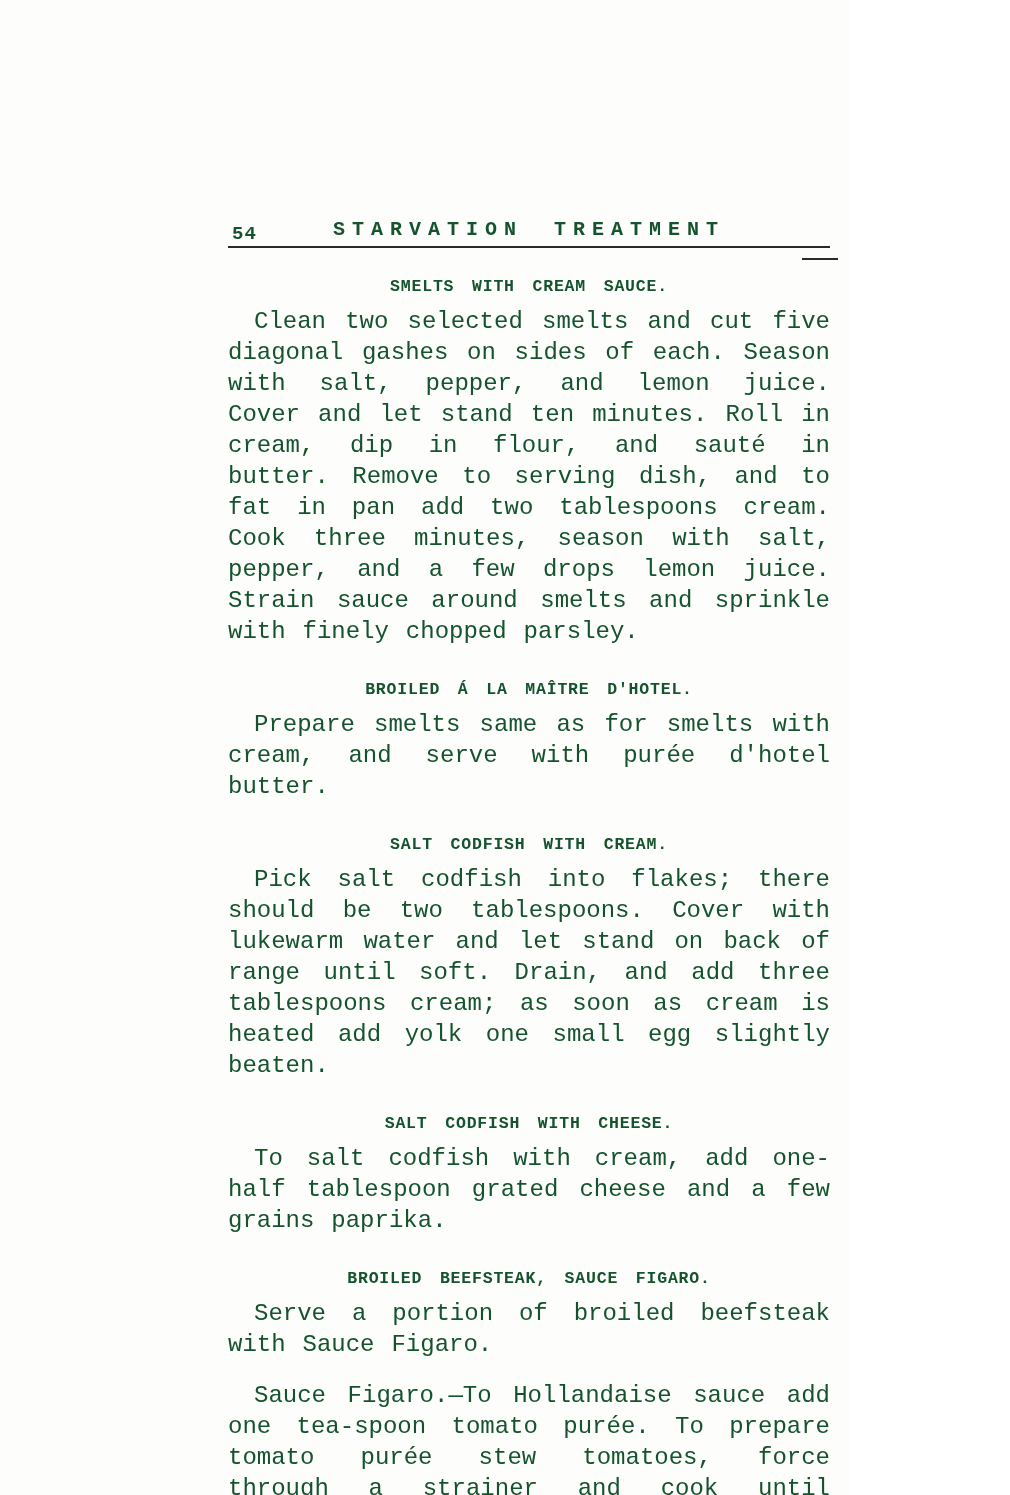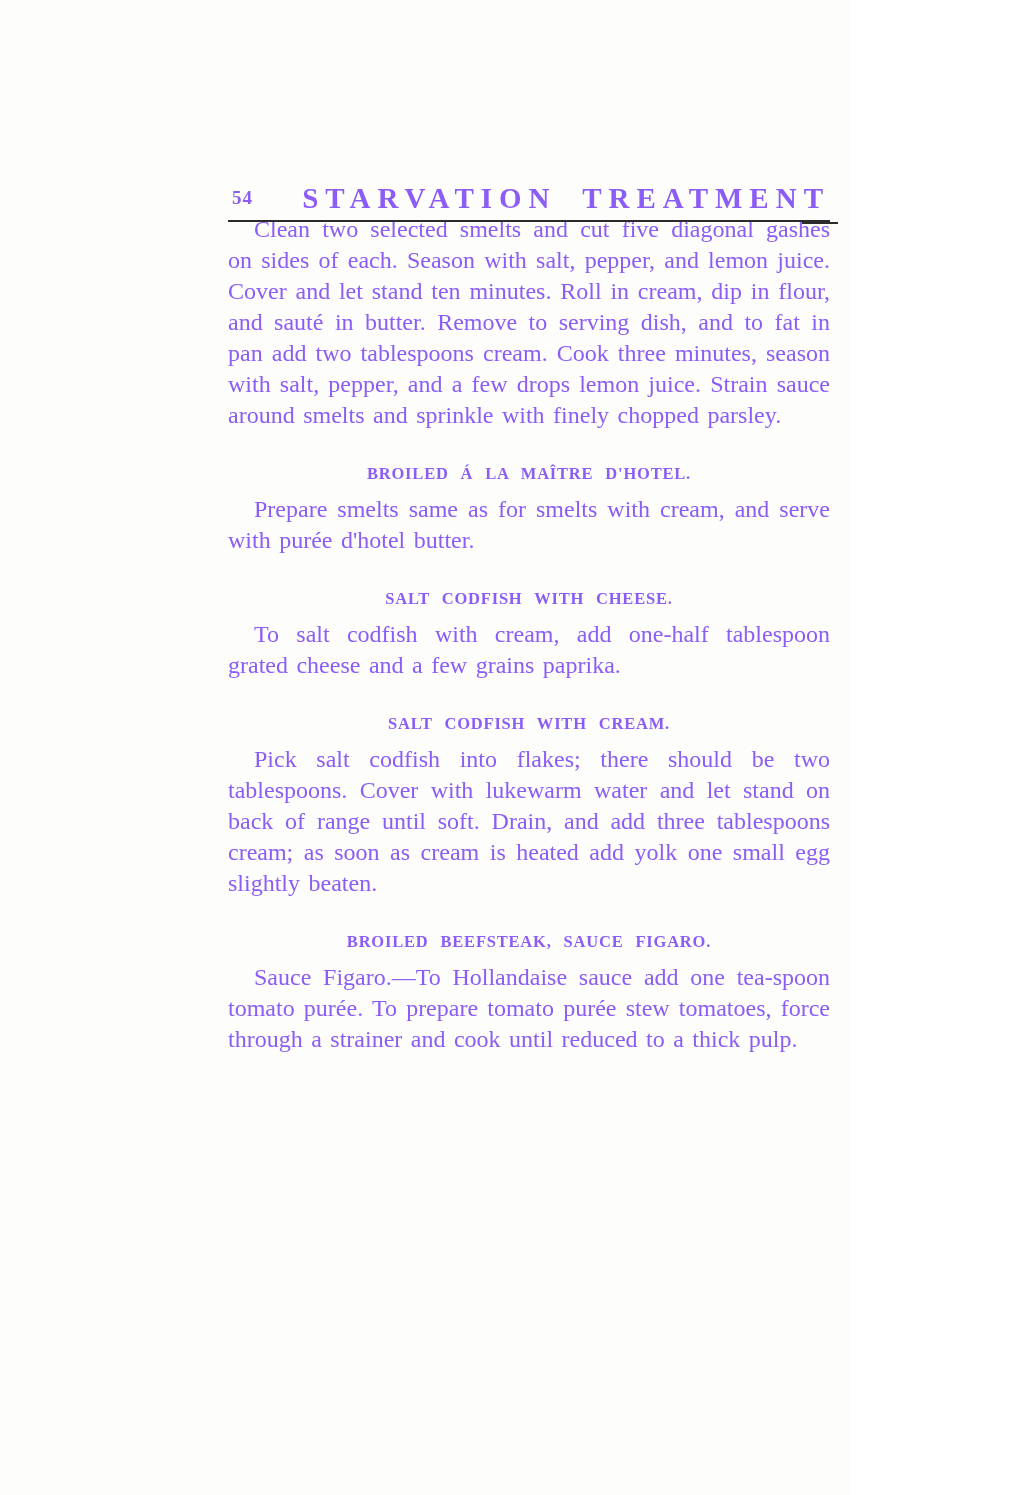--- a/index.html
+++ b/index.html
@@ -2,22 +2,22 @@
 <html><head>
 <meta charset="utf-8">
 <style>
   * { margin: 0; padding: 0; box-sizing: border-box; }
   html, body { background: #ffffff; }
   .page {
     position: relative;
     width: 850px;
     height: 1495px;
     background: #fdfdfb;
-    font-family: Liberation Serif, serif;
-    color: #8b5cf6;
+    font-family: Liberation Mono, monospace;
+    color: #14532d;
     overflow: hidden;
   }
   .content {
     position: absolute;
     left: 228px;
     top: 182px;
     width: 602px;
   }
   .page-header {
     position: relative;
@@ -25,26 +25,27 @@
   }
   .page-number {
     position: absolute;
     left: 4px;
     top: 5px;
     font-size: 19px;
     font-weight: bold;
     letter-spacing: 1px;
   }
   .page-title {
-    text-align: right;
-    font-size: 29px;
+    text-align: center;
+    font-size: 20px;
     font-weight: bold;
     letter-spacing: 7px;
     word-spacing: 12px;
     white-space: nowrap;
+    margin-top: 36px;
   }
   .header-rule {
     border: none;
     border-top: 2.5px solid #2b2b2b;
     margin-top: 5px;
     width: 100%;
   }
   .rule-dash {
     position: absolute;
     right: -8px;
@@ -82,34 +83,36 @@
 
     <header class="page-header">
       <span class="page-number">54</span>
       <div class="page-title">STARVATION TREATMENT</div>
       <hr class="header-rule">
       <div class="rule-dash"></div>
     </header>
 
     <main>
         <section class="recipe-section">
+          <h2 class="section-heading">SMELTS WITH CREAM SAUCE.</h2>
           <p>Clean two selected smelts and cut five diagonal gashes on sides of each.  Season with salt, pepper, and lemon juice.  Cover and let stand ten minutes.  Roll in cream, dip in flour, and sauté in butter.  Remove to serving dish, and to fat in pan add two tablespoons cream.  Cook three minutes, season with salt, pepper, and a few drops lemon juice.  Strain sauce around smelts and sprinkle with finely chopped parsley.</p>
         </section>
         <section class="recipe-section">
           <h2 class="section-heading">BROILED Á LA MAÎTRE D'HOTEL.</h2>
           <p>Prepare smelts same as for smelts with cream, and serve with purée d'hotel butter.</p>
         </section>
         <section class="recipe-section">
+          <h2 class="section-heading">SALT CODFISH WITH CREAM.</h2>
+          <p>Pick salt codfish into flakes; there should be two tablespoons.  Cover with lukewarm water and let stand on back of range until soft.  Drain, and add three tablespoons cream; as soon as cream is heated add yolk one small egg slightly beaten.</p>
+        </section>
+        <section class="recipe-section">
           <h2 class="section-heading">SALT CODFISH WITH CHEESE.</h2>
           <p>To salt codfish with cream, add one-half tablespoon grated cheese and a few grains paprika.</p>
         </section>
         <section class="recipe-section">
-          <h2 class="section-heading">SALT CODFISH WITH CREAM.</h2>
-          <p>Pick salt codfish into flakes; there should be two tablespoons.  Cover with lukewarm water and let stand on back of range until soft.  Drain, and add three tablespoons cream; as soon as cream is heated add yolk one small egg slightly beaten.</p>
-        </section>
-        <section class="recipe-section">
           <h2 class="section-heading">BROILED BEEFSTEAK, SAUCE FIGARO.</h2>
+          <p>Serve a portion of broiled beefsteak with Sauce Figaro.</p>
           <p>Sauce Figaro.—To Hollandaise sauce add one tea-spoon tomato purée.  To prepare tomato purée stew tomatoes, force through a strainer and cook until reduced to a thick pulp.</p>
         </section>
       </main>
 
   </div>
 </div>
 
 </body></html>

